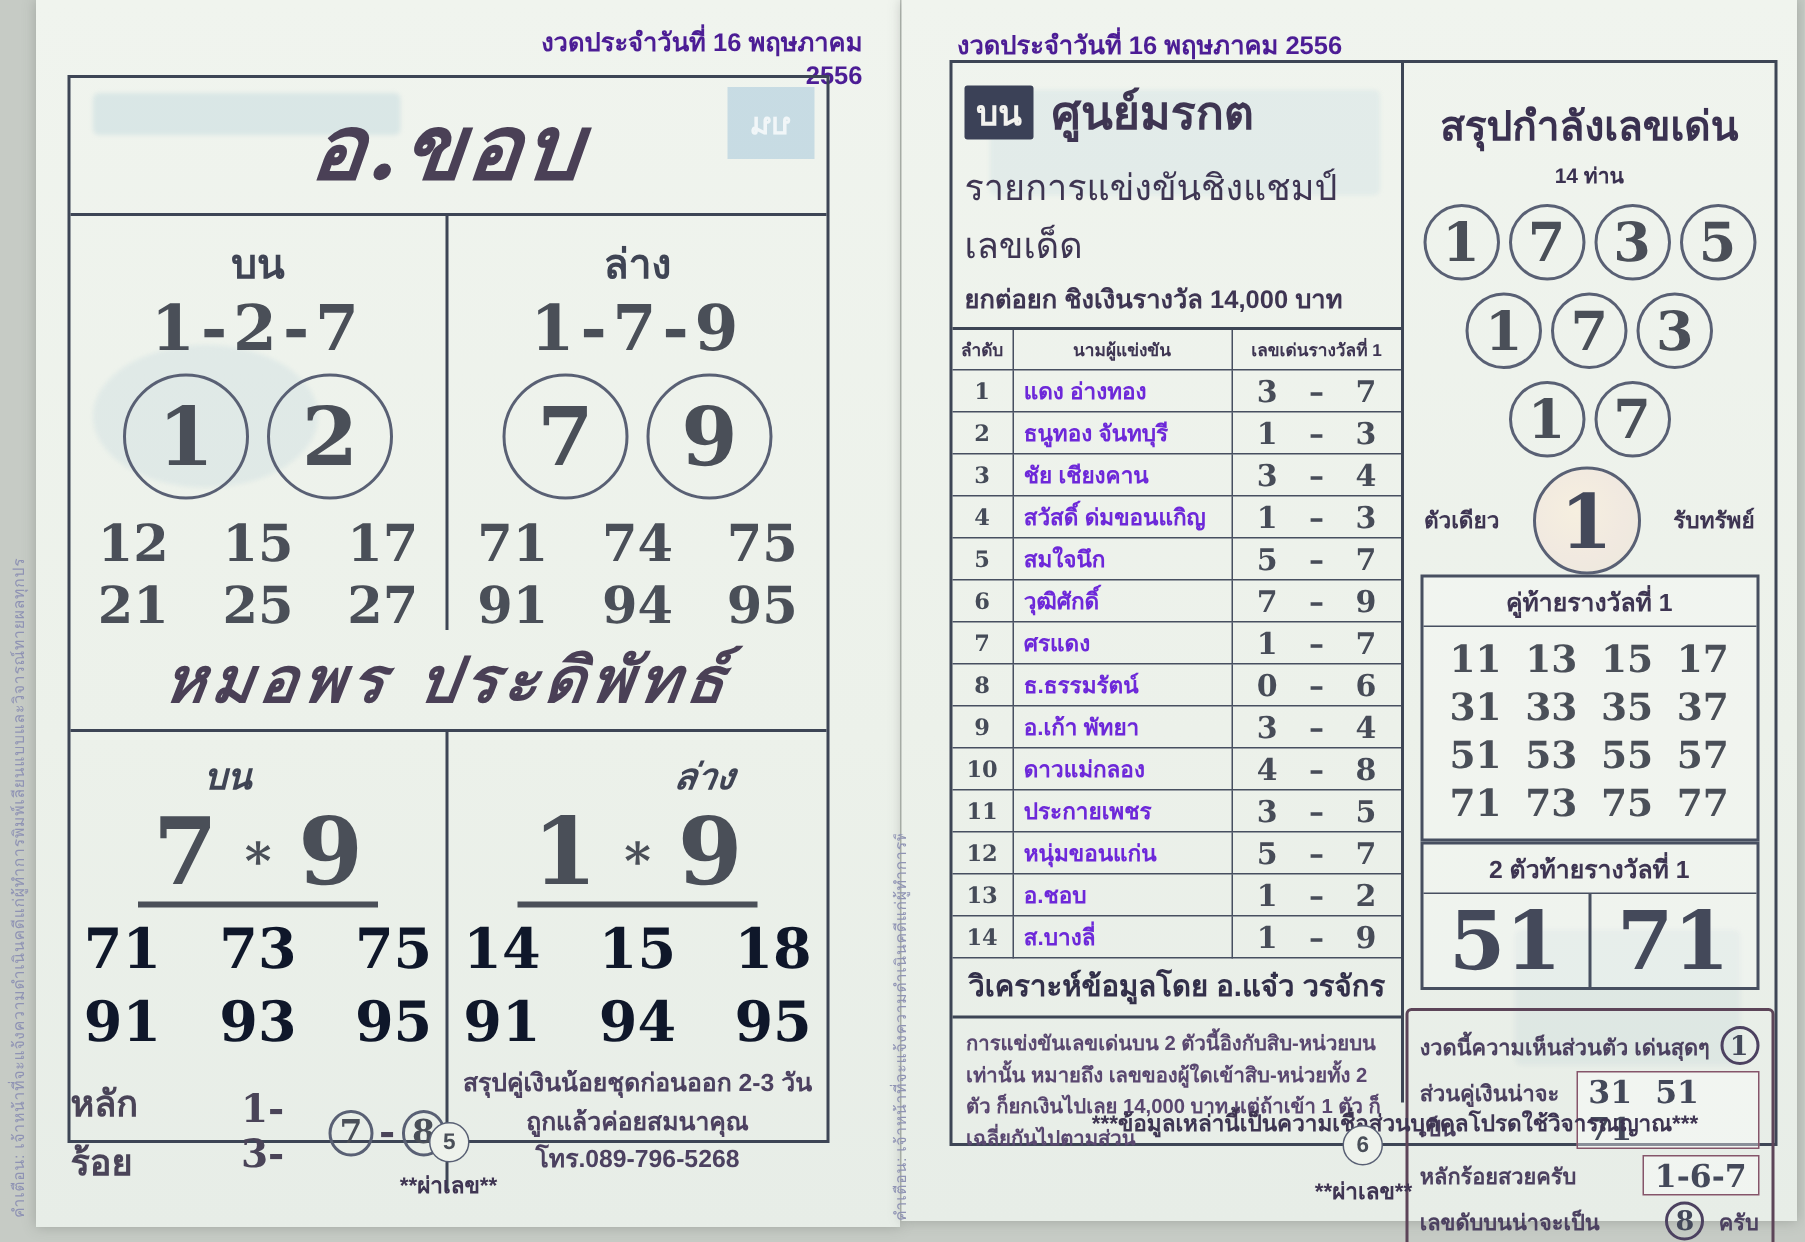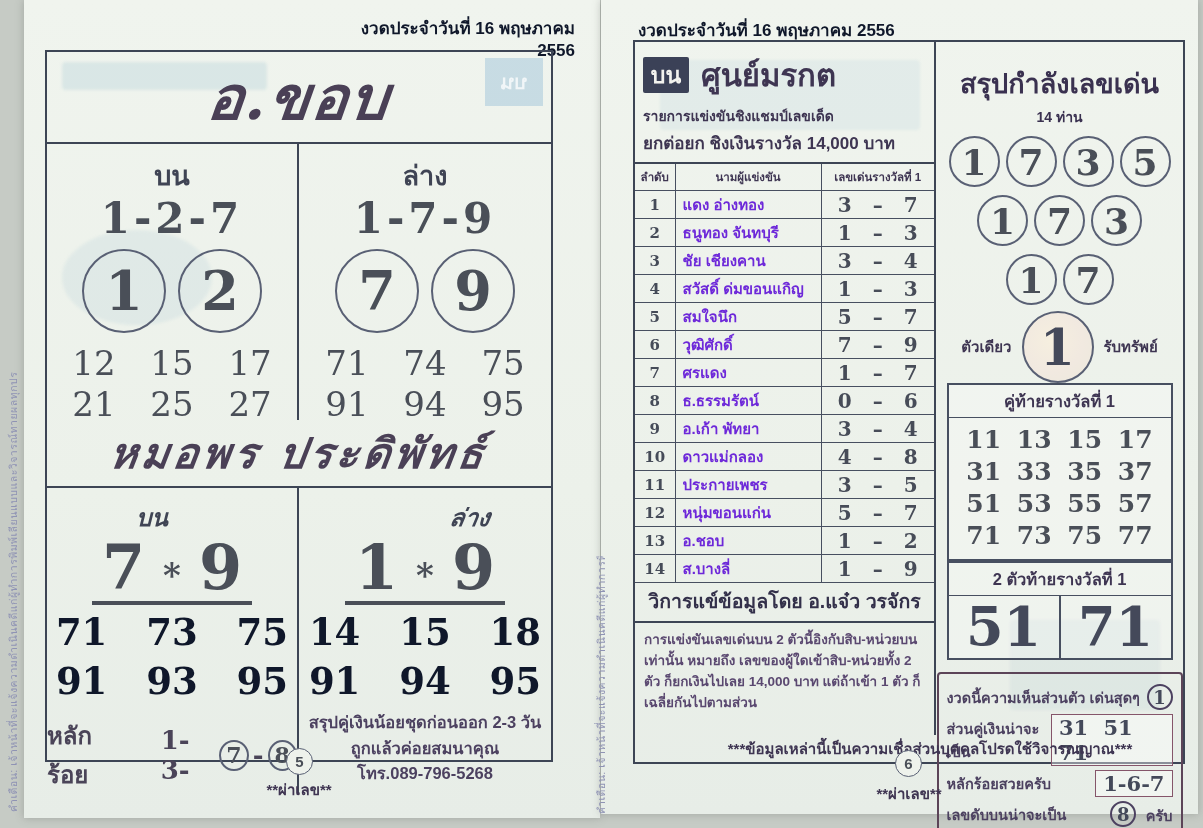--- a/index.html
+++ b/index.html
@@ -6,42 +6,42 @@
   *{box-sizing:border-box;}
   .scan{position:relative;width:1203px;height:828px;background:#c6cbc5;overflow:hidden;
         font-family:"Liberation Sans",sans-serif;color:#454b58;}
   .paper{position:absolute;background:linear-gradient(180deg,#f0f4ee 0%,#ecf1ea 60%,#e7ede7 100%);}
   .p-left{left:24px;top:0;width:576px;height:818px;box-shadow:0 0 8px rgba(90,95,90,.35);}
   .p-right{left:601px;top:0;width:597px;height:814px;box-shadow:0 0 8px rgba(90,95,90,.35);}
 
   .vtext{position:absolute;writing-mode:vertical-rl;transform:rotate(180deg);
          font-size:10.5px;color:#8f93b4;letter-spacing:.5px;white-space:nowrap;overflow:hidden;}
 
-  .date{position:absolute;font-weight:bold;font-size:17px;color:#0f172a;}
+  .date{position:absolute;font-weight:bold;font-size:17px;color:#4c1d95;}
 
   .ghost{position:absolute;background:rgba(140,185,205,.22);filter:blur(1.5px);border-radius:4px;}
   .ghost-sq{position:absolute;background:rgba(150,190,216,.45);display:flex;align-items:center;justify-content:center;
             color:rgba(255,255,255,.75);font-weight:bold;font-size:20px;transform:scaleX(-1);}
 
   
   .mainbox{position:absolute;left:45px;top:50px;width:508px;height:712px;border:2px solid #3d4555;
            display:flex;flex-direction:column;}
   .titlebox{height:92px;border-bottom:2px solid #3d4555;display:flex;align-items:center;justify-content:center;position:relative;}
   .script{font-family:"DejaVu Serif",serif;font-style:italic;color:#4a4056;}
   .t-main{font-size:60px;font-weight:bold;transform:skewX(-6deg);letter-spacing:2px;}
   .sect{display:flex;}
   .sect .col{width:50%;display:flex;flex-direction:column;align-items:center;padding-top:10px;}
   .sect .col:first-child{border-right:2px solid #3d4555;}
   .s1{height:276px;}
   .collabel{font-size:27px;font-weight:bold;color:#3f4454;}
   .lead{font-family:"DejaVu Serif",serif;font-size:42px;font-weight:bold;letter-spacing:4px;color:#4a4f58;line-height:1.05;}
   .circrow{display:flex;gap:12px;margin:8px 0 10px;}
   .circ{width:84px;height:84px;border:2.5px solid #596074;border-radius:50%;display:flex;align-items:center;justify-content:center;
         font-family:"DejaVu Serif",serif;font-weight:bold;font-size:54px;color:#4a4f58;}
-  .numrow{font-family:"DejaVu Serif",serif;font-weight:normal;font-size:34px;color:#4a4f58;word-spacing:24px;line-height:1.2;}
+  .numrow{font-family:"DejaVu Serif",serif;font-weight:bold;font-size:34px;color:#4a4f58;word-spacing:24px;line-height:1.2;}
   .titlebox2{height:68px;border-bottom:2px solid #3d4555;display:flex;align-items:center;justify-content:center;}
   .t-sub{font-size:42px;font-weight:bold;transform:skewX(-8deg);letter-spacing:4px;}
   .s2{flex:1;}
   .collabel2{font-size:24px;font-weight:bold;font-style:italic;color:#3f4454;align-self:center;margin-left:-40px;}
   .collabel2.cursive{font-family:"DejaVu Serif",serif;transform:skewX(-10deg);margin-left:90px;}
   .bigpair{font-family:"DejaVu Serif",serif;font-weight:bold;font-size:62px;color:#4a4f58;line-height:1.0;
            border-bottom:4px solid #4a4f58;padding:0 10px 2px;display:flex;align-items:center;gap:18px;}
   .bigpair .star{font-size:34px;margin-top:14px;}
   .numrow2{font-family:"DejaVu Serif",serif;font-weight:bold;font-size:37px;color:#0f172a;word-spacing:26px;line-height:1.15;margin-top:6px;}
   .hundreds{display:flex;align-items:center;gap:4px;margin-top:14px;font-weight:bold;color:#4a4458;}
@@ -60,21 +60,21 @@
   .contestbox{position:absolute;left:633px;top:40px;width:552px;height:724px;border:2px solid #3d4555;
               display:flex;flex-direction:column;}
   .cols{flex:1;display:flex;min-height:0;}
   .lcol{width:301px;border-right:2px solid #3d4555;display:flex;flex-direction:column;}
   .rcol{flex:1;display:flex;flex-direction:column;align-items:center;}
   .chead{border-bottom:2px solid #3d4555;padding:8px 8px 6px;}
   .chead .row1{display:flex;align-items:center;gap:12px;}
   .badge{width:46px;height:36px;background:#3b4157;color:#f2f2ee;font-weight:bold;font-size:23px;
          display:flex;align-items:center;justify-content:center;border-radius:2px;}
   .ctitle{font-size:31px;font-weight:bold;color:#3e3552;}
-  .csub{font-size:14px;font-weight:bold;color:#3e3552;margin-top:5px;}
+  .csub{font-size:24px;font-weight:normal;color:#3e3552;margin-top:5px;}
   .csub2{font-size:17px;font-weight:bold;color:#3e3552;margin-top:2px;}
 
   table.comp{border-collapse:collapse;width:100%;}
   table.comp th,table.comp td{border:1.5px solid #474f60;}
   table.comp th{font-size:11.5px;font-weight:bold;color:#3e3552;padding:4px 2px;}
   table.comp td{height:28px;}
   td.cno{width:40px;text-align:center;font-family:"DejaVu Serif",serif;font-weight:bold;font-size:15px;}
   td.cname{width:146px;font-weight:bold;font-size:15px;padding-left:7px;color:#6d28d9;}
   td.cpick{text-align:center;font-family:"DejaVu Serif",serif;font-weight:bold;font-size:20px;word-spacing:14px;color:#474c58;}
   table.comp tr>*:first-child{border-left:none;} table.comp tr>*:last-child{border-right:none;}
@@ -82,21 +82,21 @@
 
   .analysis{flex:1;display:flex;flex-direction:column;min-height:0;}
   .ahead{font-size:19.5px;font-weight:bold;color:#33304a;text-align:center;padding:3px 0 4px;border-bottom:2px solid #3d4555;}
   .abody{padding:7px 9px;font-size:13.5px;font-weight:bold;color:#5a4870;line-height:1.55;}
 
   .s-title{font-size:27px;font-weight:bold;color:#3a3150;margin-top:20px;}
   .s-sub{font-size:14px;font-weight:bold;color:#3a3150;margin-top:1px;}
   .crow{display:flex;gap:6px;margin-top:8px;justify-content:center;}
   .scirc{width:51px;height:51px;border:2px solid #596074;border-radius:50%;display:flex;align-items:center;justify-content:center;
          font-family:"DejaVu Serif",serif;font-weight:bold;font-size:36px;color:#4a4f58;}
-  .finalrow{display:flex;align-items:center;gap:10px;margin-top:6px;}
+  .finalrow{display:flex;align-items:center;gap:22px;margin-top:6px;}
   .fcirc{width:72px;height:72px;border:2.5px solid #596074;border-radius:50%;display:flex;align-items:center;justify-content:center;
          font-family:"DejaVu Serif",serif;font-weight:bold;font-size:50px;color:#44495a;
          background:radial-gradient(circle at 40% 40%, #f6efdf 0%, #f1e9e0 55%, #ece9dc 100%);}
   .flabel{font-size:15px;font-weight:bold;color:#3e3552;}
 
   .sbox{border:2px solid #474f60;width:226px;margin-top:0;background:rgba(255,255,255,.25);}
   .sbox .bh{font-size:16.5px;font-weight:bold;color:#3e3552;text-align:center;padding:3px 0;border-bottom:1.5px solid #474f60;}
   .pairgrid{display:grid;grid-template-columns:repeat(4,1fr);padding:7px 10px 9px;row-gap:3px;
             font-family:"DejaVu Serif",serif;font-weight:bold;font-size:25px;color:#4a4f58;text-align:center;}
   .twocells{display:flex;}
@@ -295,21 +295,21 @@
               </tr>
           <tr>
                 <td class="cno">14</td>
                 <td class="cname">ส.บางลี่</td>
                 <td class="cpick">1 – 9</td>
               </tr>
         </tbody>
           </table>
 
         <div class="analysis">
-          <div class="ahead">วิการแข์ข้อมูลโดย อ.แจ๋ว วรจักร</div>
+          <div class="ahead">วิเคราะห์ข้อมูลโดย อ.แจ๋ว วรจักร</div>
           <div class="abody">การแข่งขันเลขเด่นบน 2 ตัวนี้อิงกับสิบ-หน่วยบนเท่านั้น หมายถึง เลขของผู้ใดเข้าสิบ-หน่วยทั้ง 2 ตัว ก็ยกเงินไปเลย 14,000 บาท แต่ถ้าเข้า 1 ตัว ก็เฉลี่ยกันไปตามส่วน</div>
         </div>
       </div>
 
       <div class="rcol">
         <div class="s-title">สรุปกำลังเลขเด่น</div>
         <div class="s-sub">14 ท่าน</div>
 
         <div class="crow">
           <div class="scirc">1</div>

